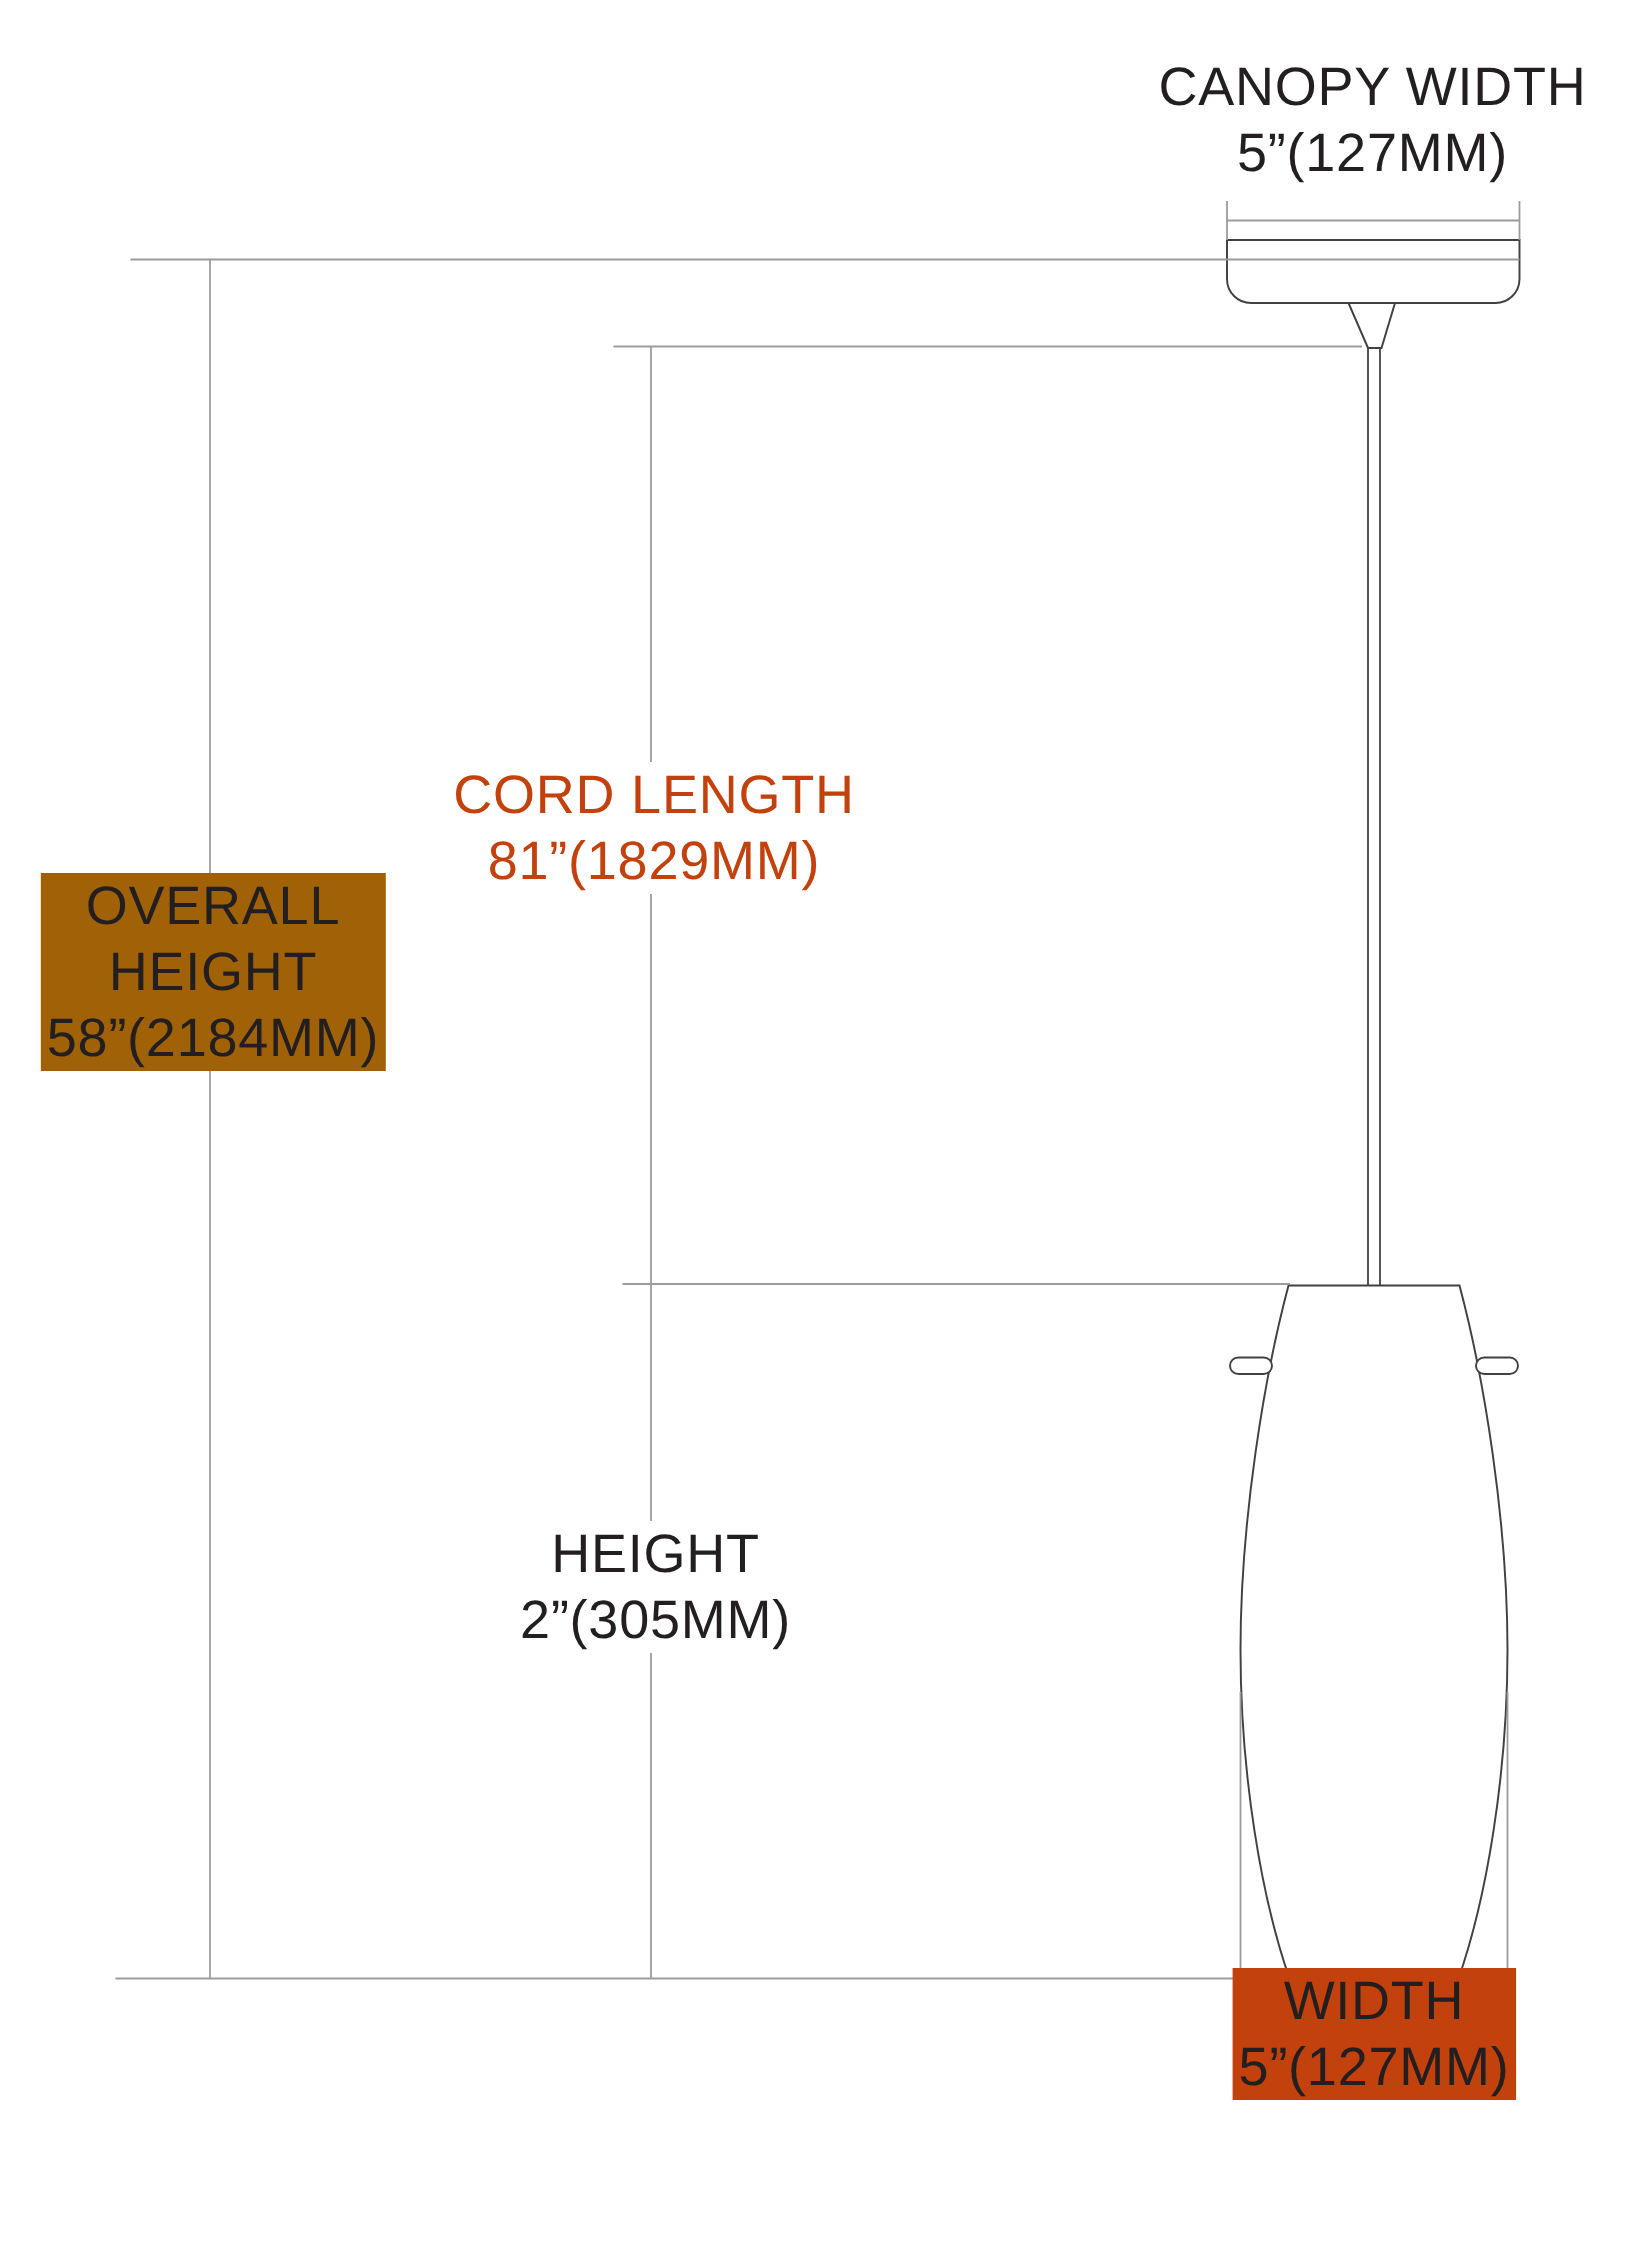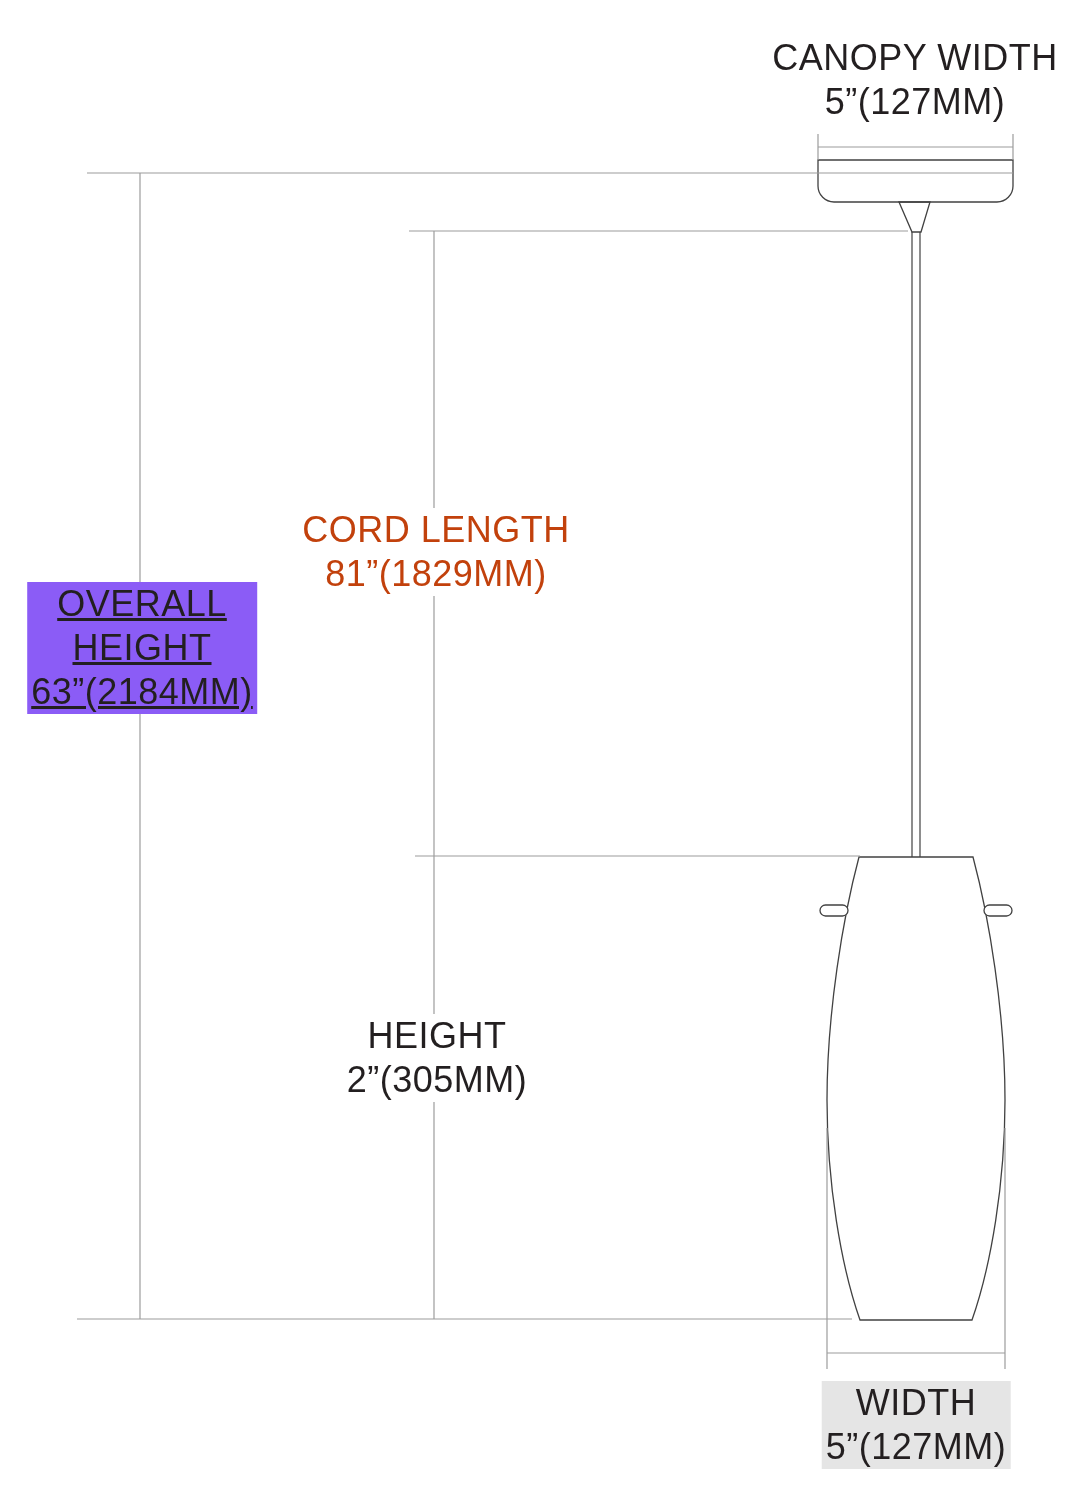--- a/index.html
+++ b/index.html
@@ -79,29 +79,29 @@
   <div class="dim-label" style="left: 915px; top: 36px; color: rgb(35, 31, 32); background: rgb(255, 255, 255);">
     <div>CANOPY WIDTH</div>
     <div>5”(127MM)</div>
   </div>
 
   <div class="dim-label" style="left: 436px; top: 508px; color: #c2410c; background: rgb(255, 255, 255);">
     <div>CORD LENGTH</div>
     <div>81”(1829MM)</div>
   </div>
 
-  <div class="dim-label" style="left: 142px; top: 582px; color: rgb(35, 31, 32); background: #8b5cf6; text-decoration: underline;">
+  <div class="dim-label" style="left: 142px; top: 582px; color: rgb(35, 31, 32); background: #a16207;">
     <div>OVERALL</div>
     <div>HEIGHT</div>
-    <div>63”(2184MM)</div>
+    <div>58”(2184MM)</div>
   </div>
 
   <div class="dim-label" style="left: 437px; top: 1014px; color: rgb(35, 31, 32); background: rgb(255, 255, 255);">
     <div>HEIGHT</div>
     <div>2”(305MM)</div>
   </div>
 
-  <div class="dim-label" style="left: 916px; top: 1381px; color: rgb(35, 31, 32); background: #e5e5e5;">
+  <div class="dim-label" style="left: 916px; top: 1312px; color: rgb(35, 31, 32); background: #c2410c;">
     <div>WIDTH</div>
     <div>5”(127MM)</div>
   </div>
 
 </div>
 
 </body></html>

